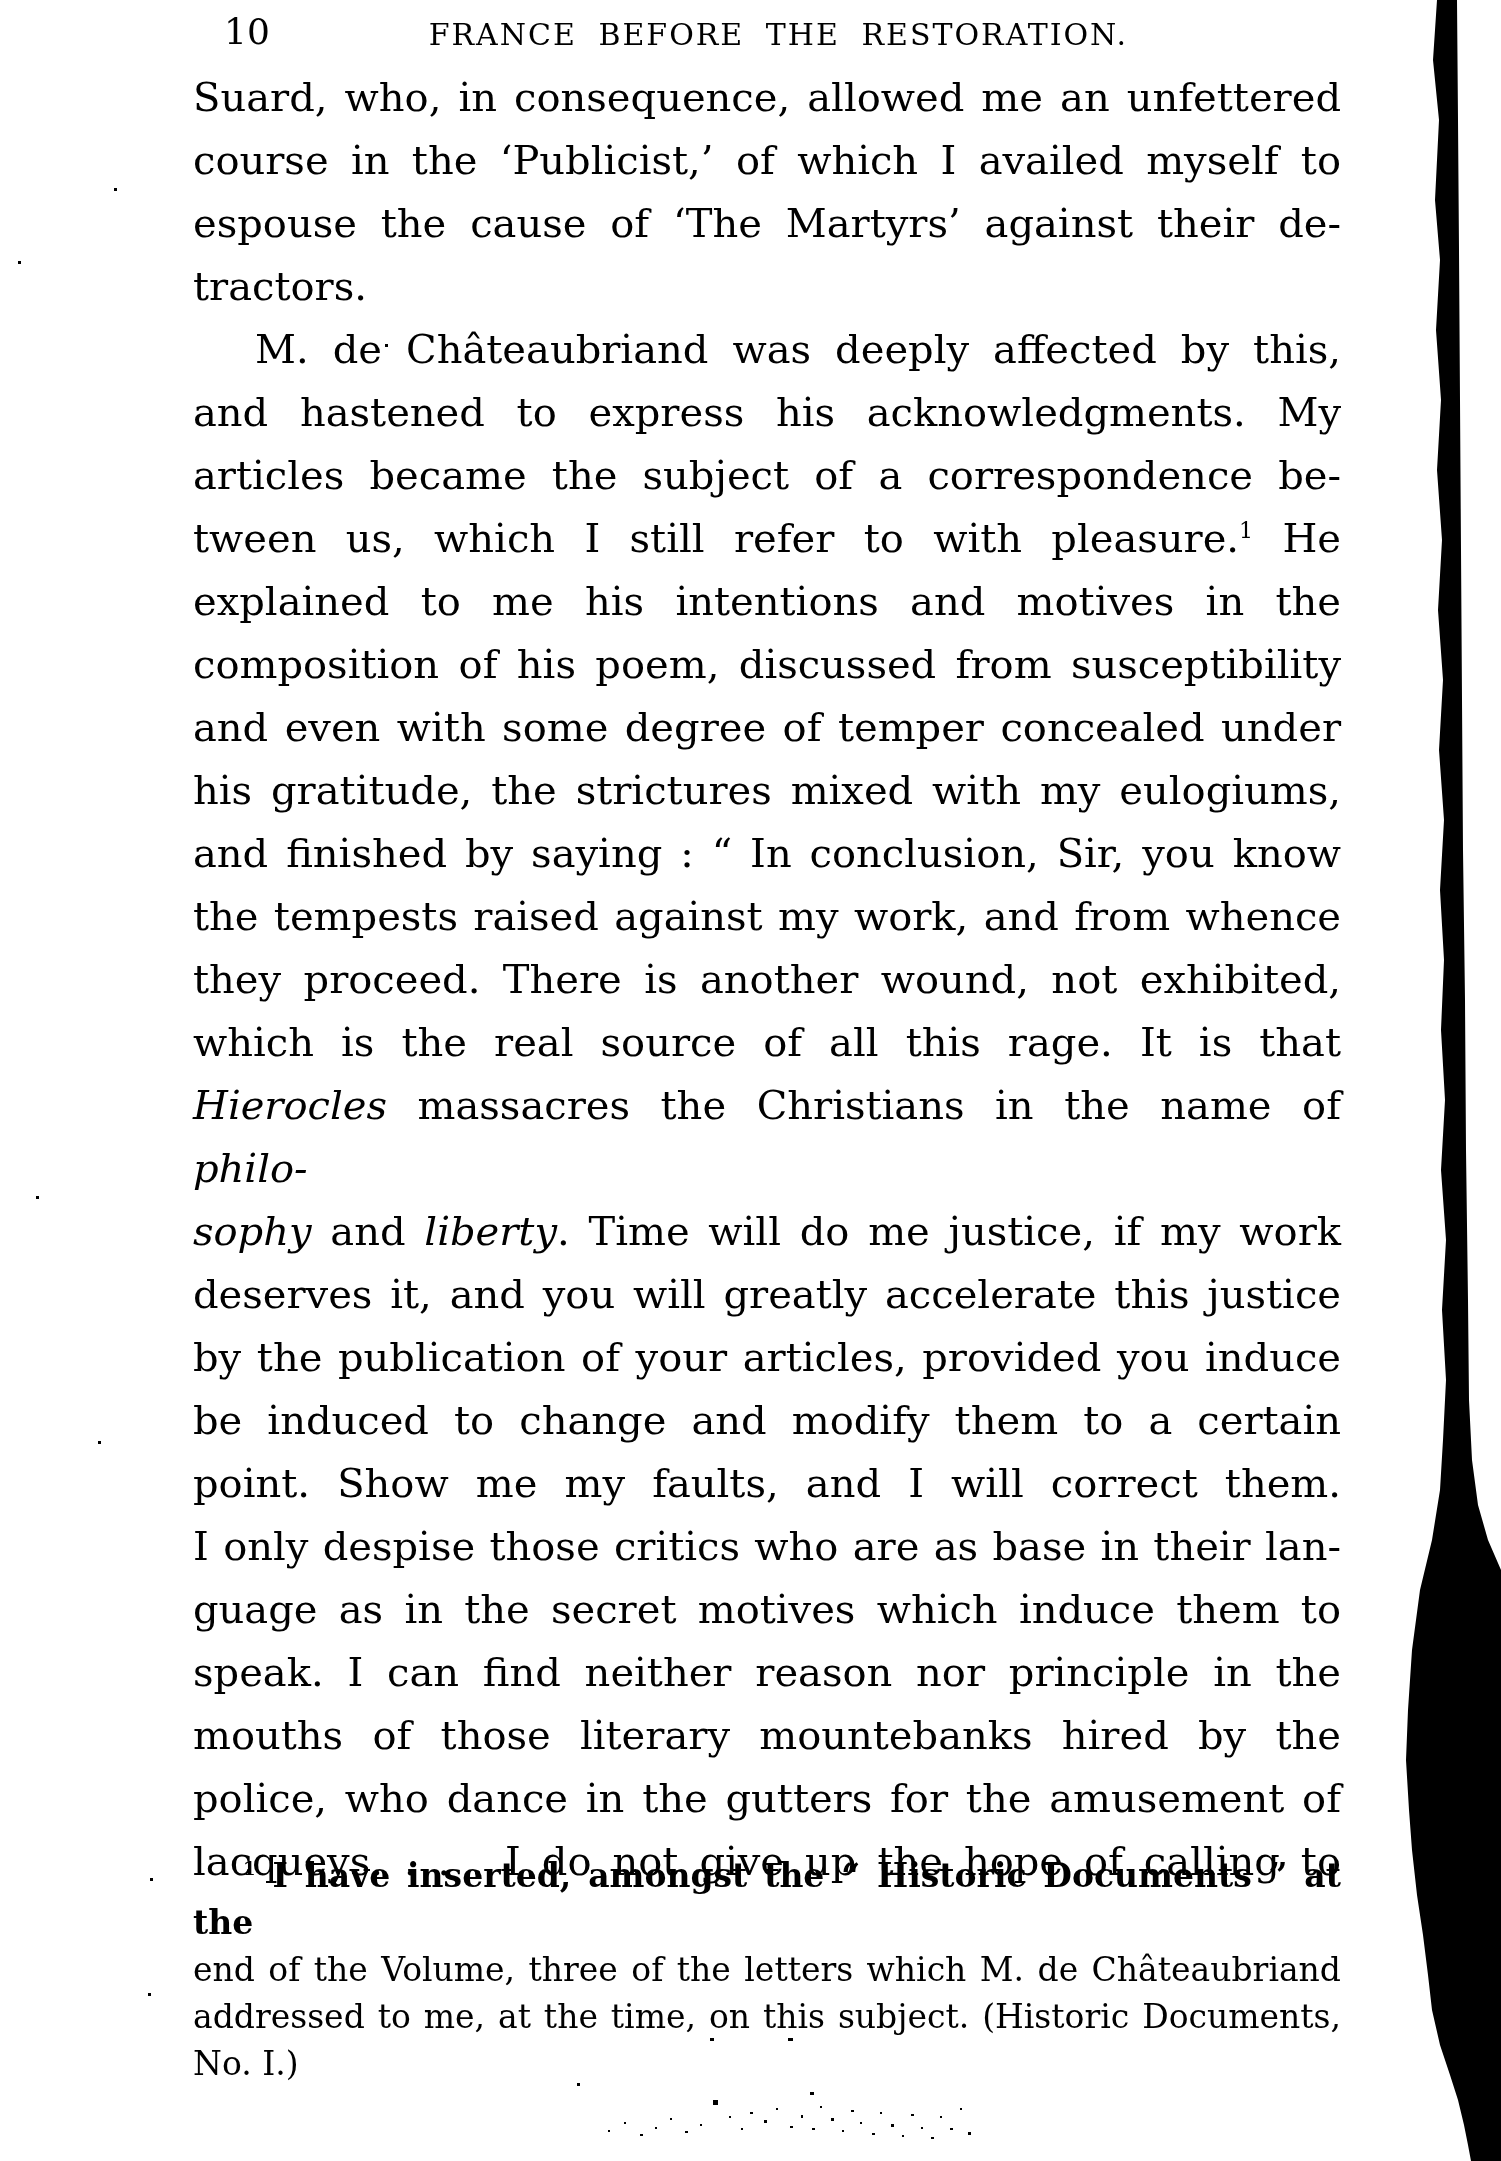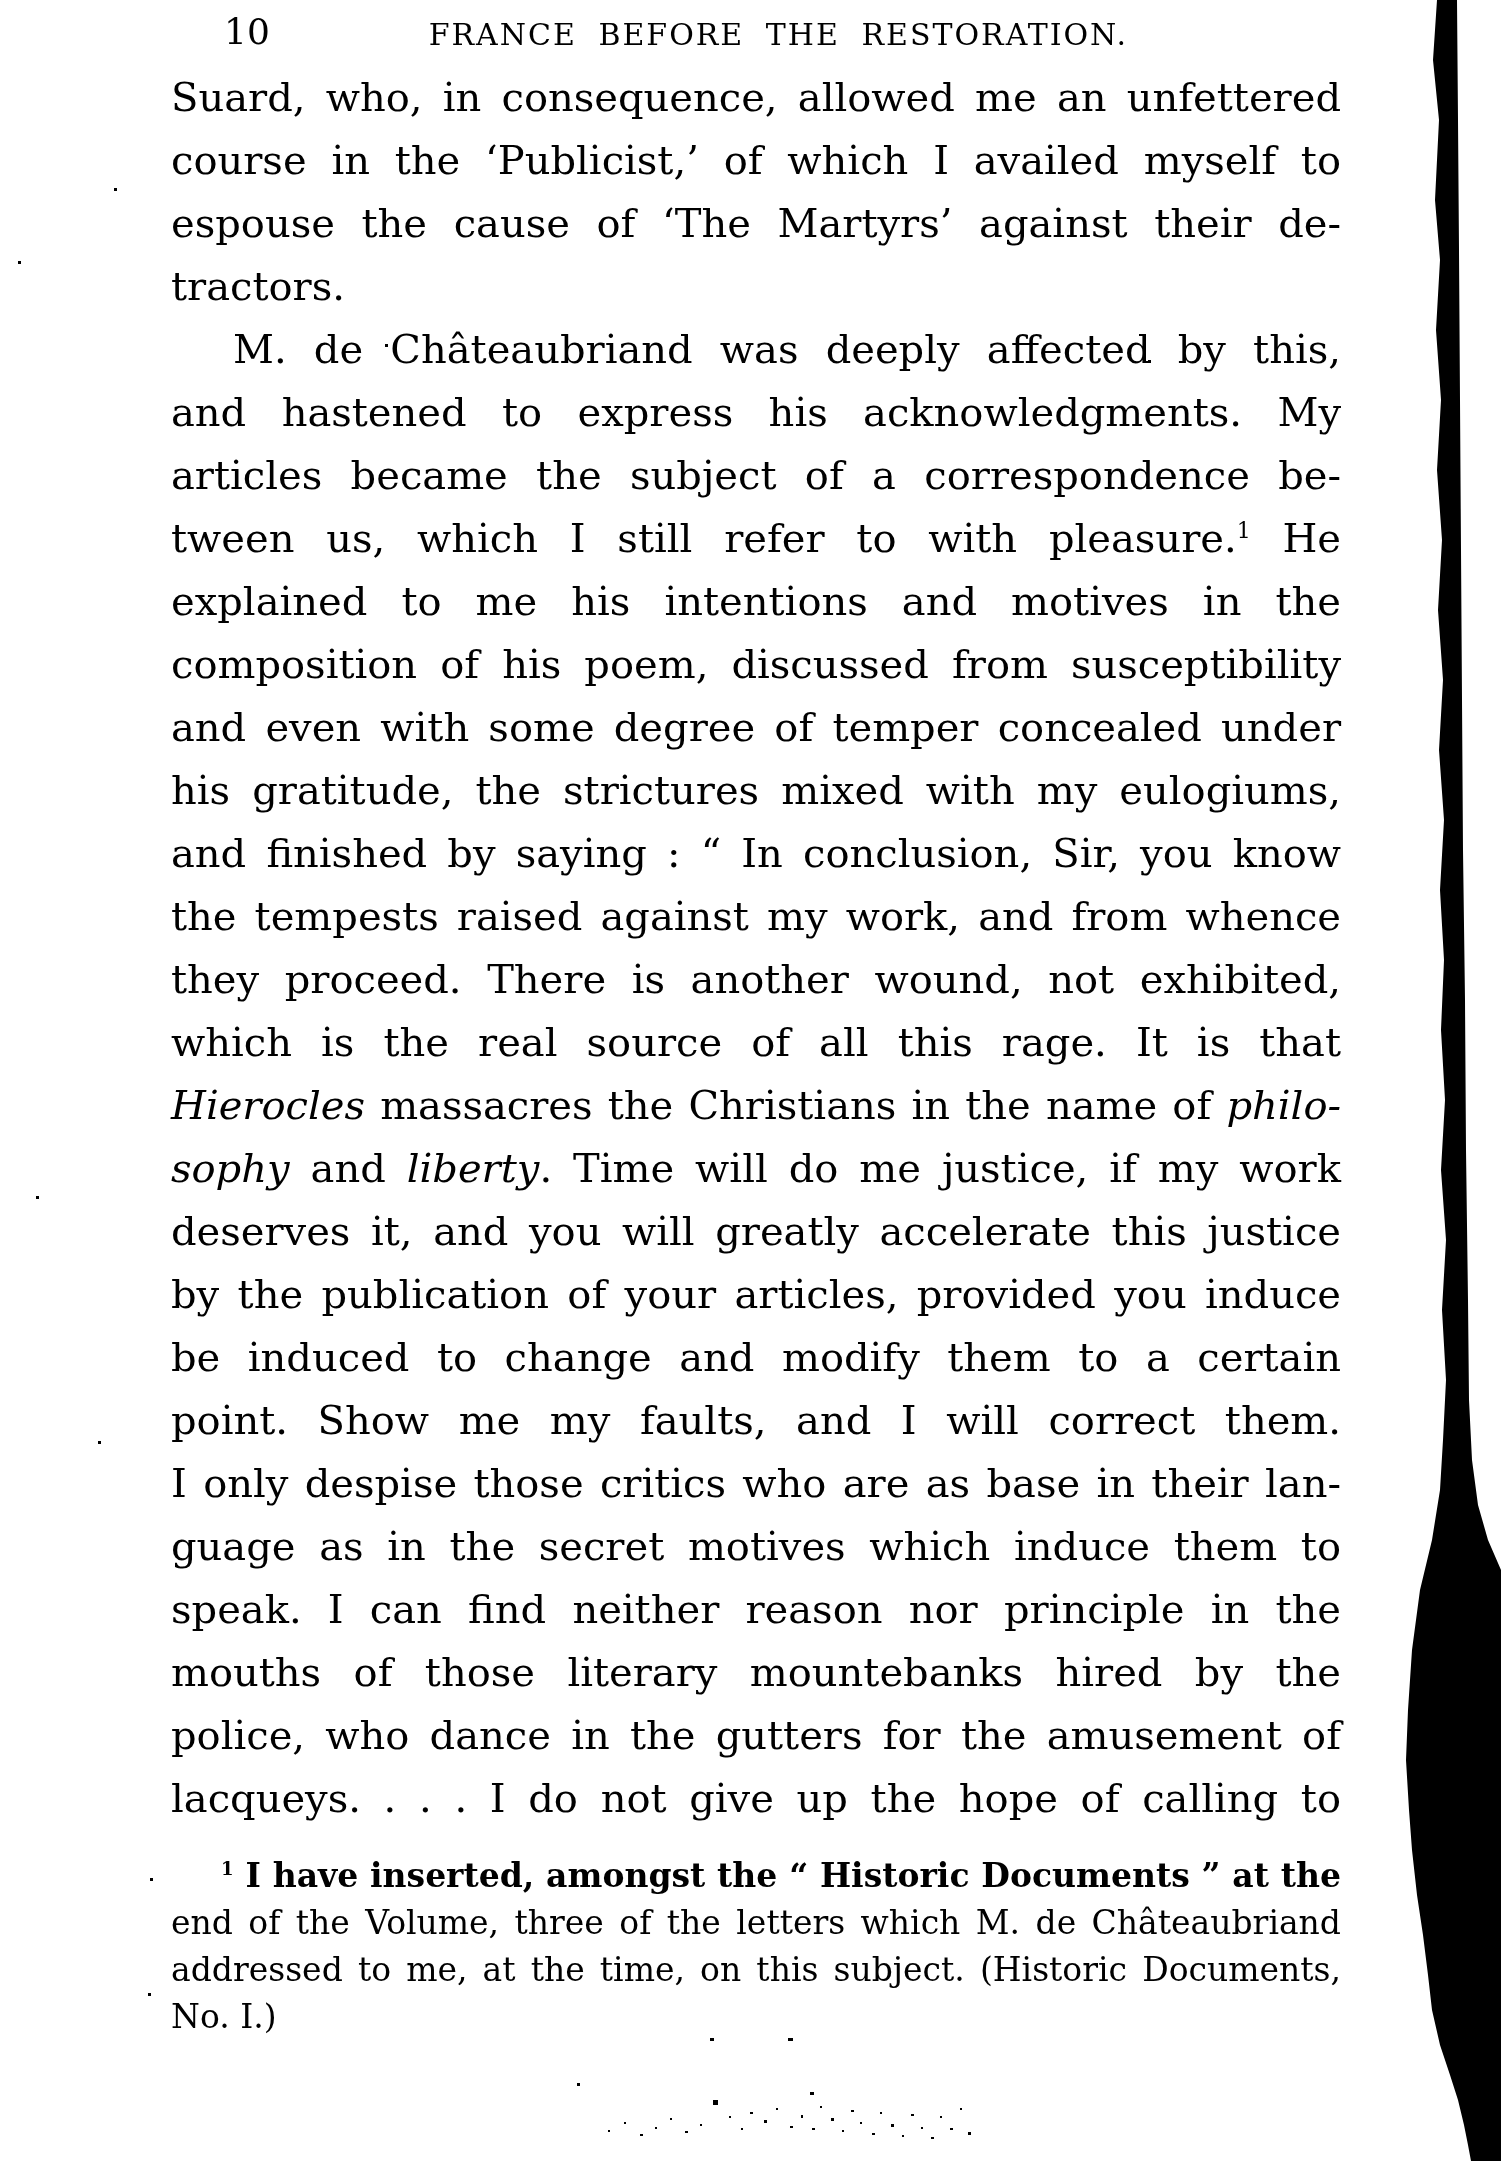--- a/index.html
+++ b/index.html
@@ -21,21 +21,21 @@
     letter-spacing:2px;word-spacing:10px;white-space:nowrap;
   }
   .bodytext{
     position:absolute;left:171px;top:66px;width:1170px;
     font-size:40px;line-height:63px;
   }
   .footnote{
     position:absolute;left:171px;top:1852px;width:1170px;
     font-size:33px;line-height:47px;
   }
-  .line{text-align:justify;text-align-last:justify;}
+  .line{text-align:justify;text-align-last:justify;margin-left:22px;}
   .line.endline{text-align-last:left;}
   .bodytext .line.indent{text-indent:62px;}
   .footnote .line.indent{text-indent:50px;font-weight:bold;}
   em{font-style:italic;}
   sup{font-size:0.55em;vertical-align:super;line-height:0;}
   svg.overlay{
     position:absolute;top:0;left:0;width:1501px;height:2161px;
     pointer-events:none;
   }
 </style>

